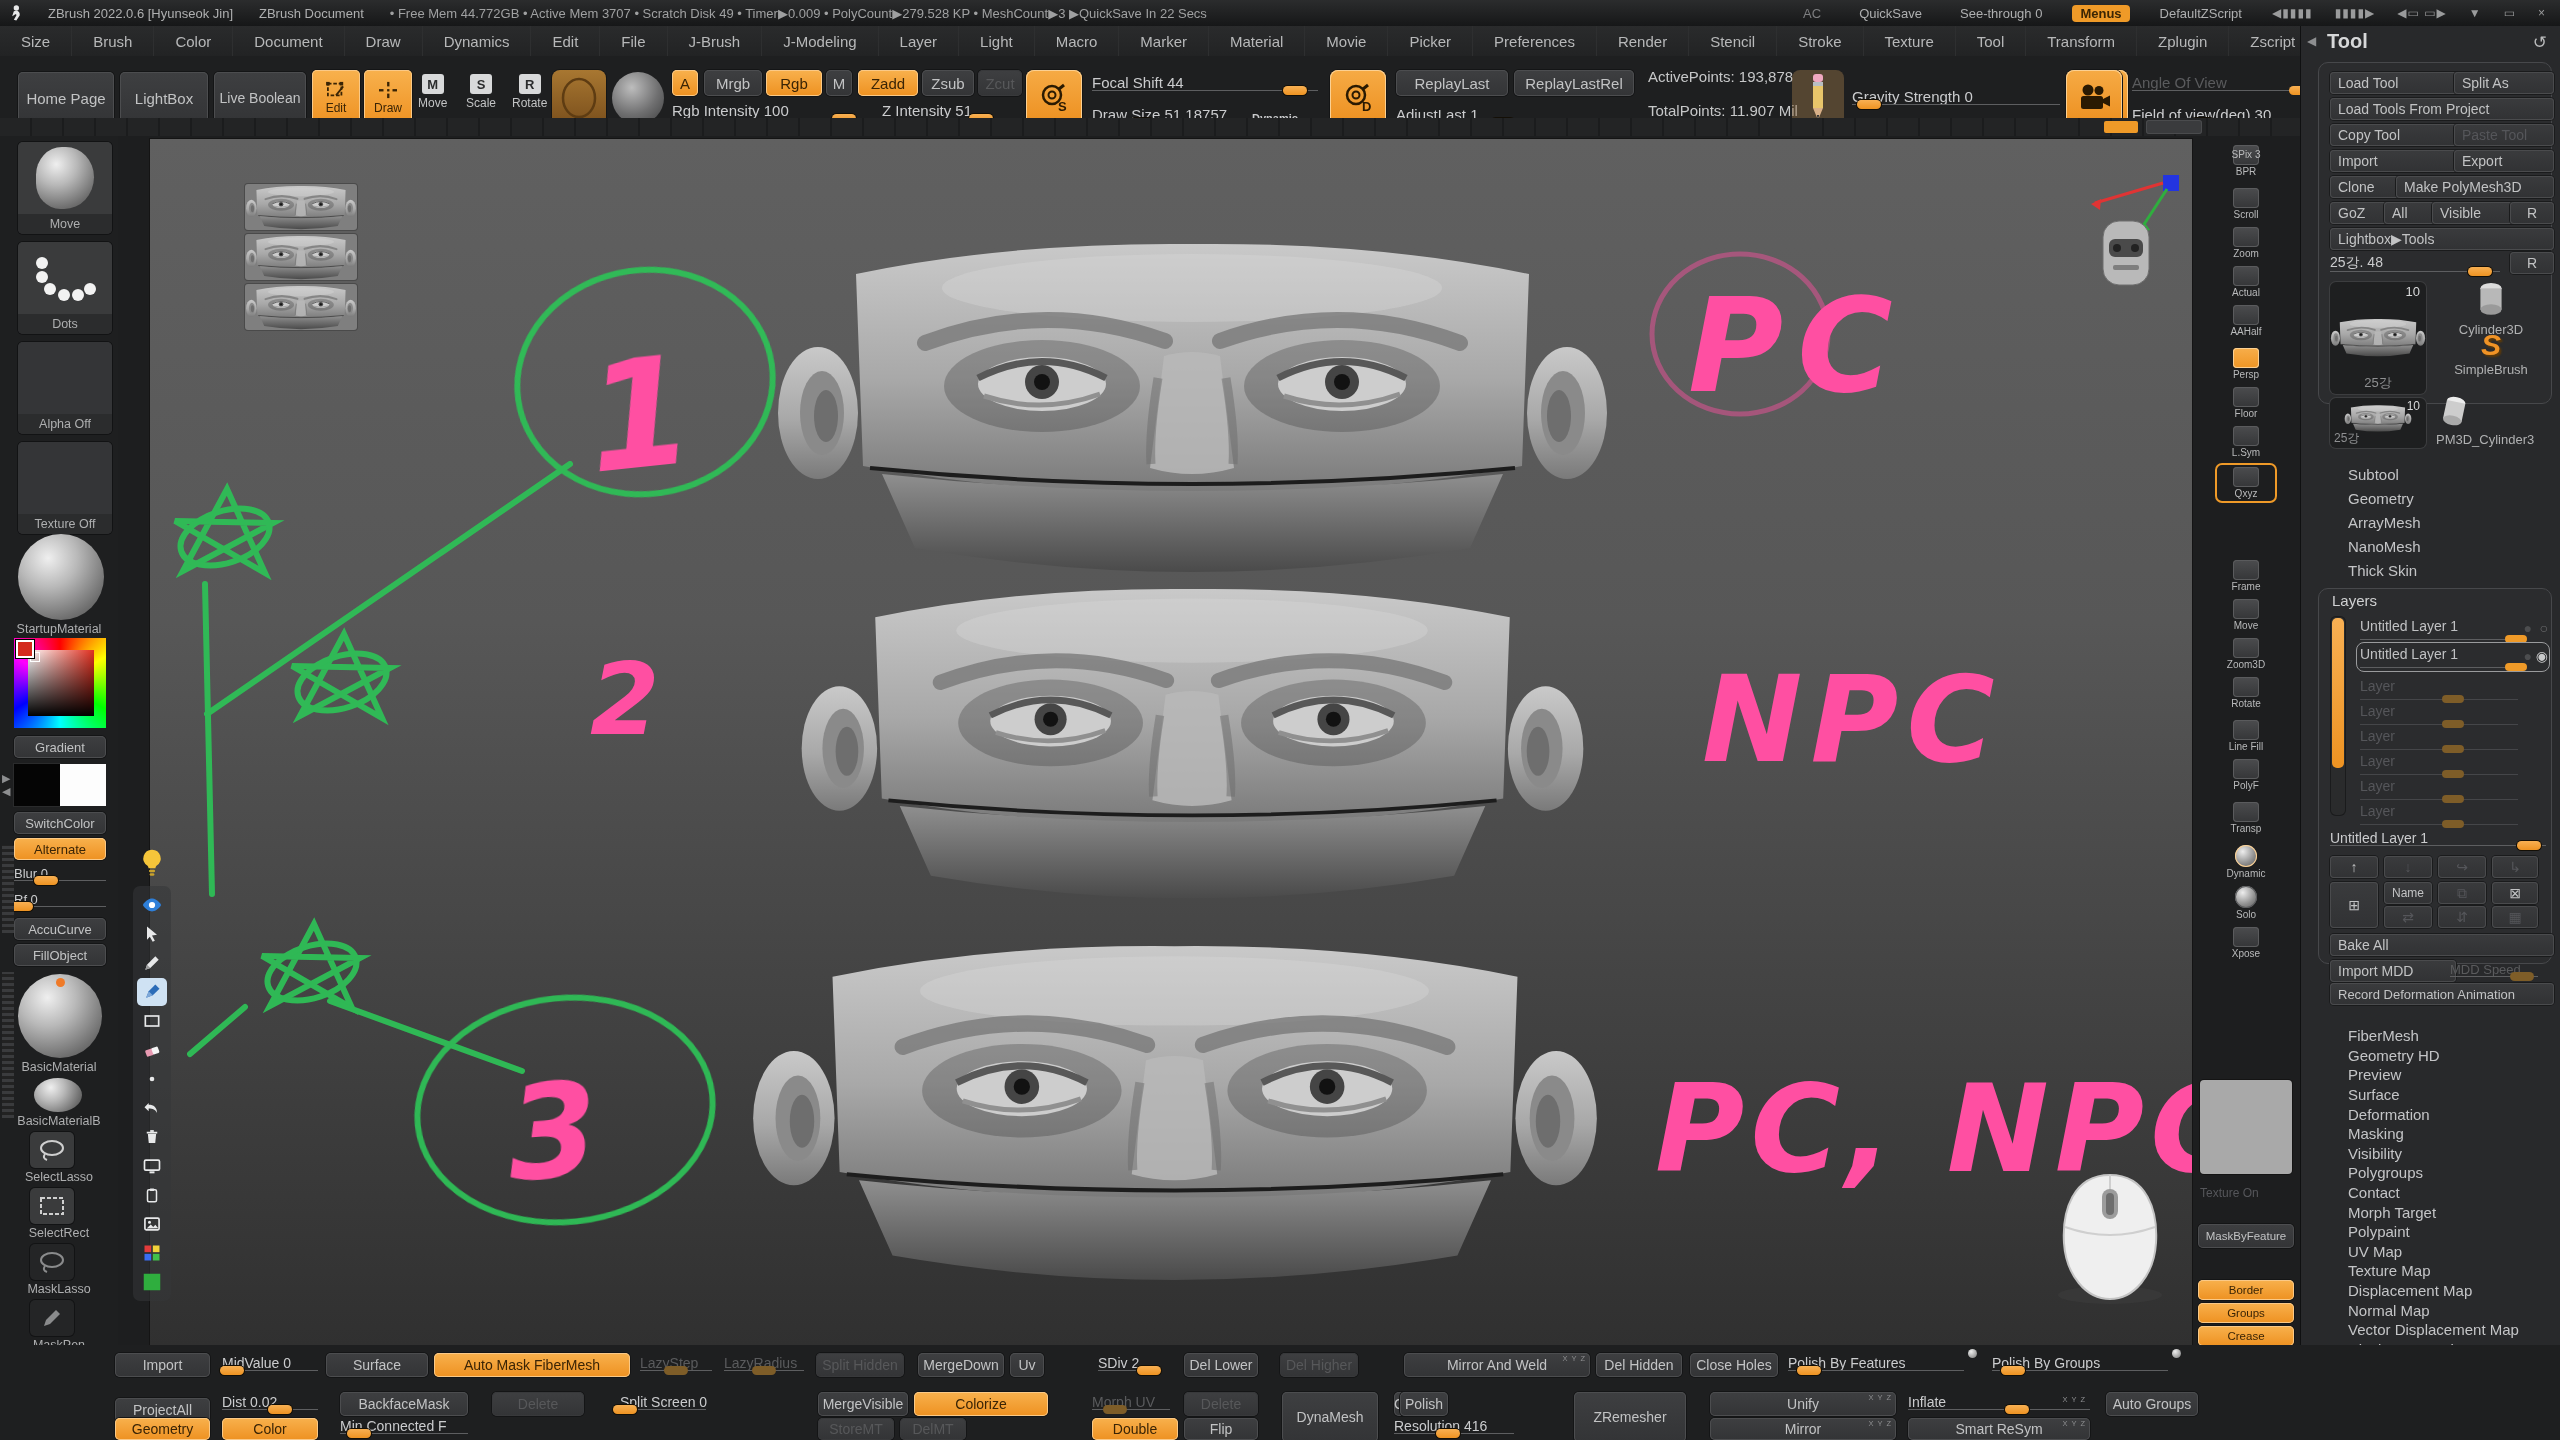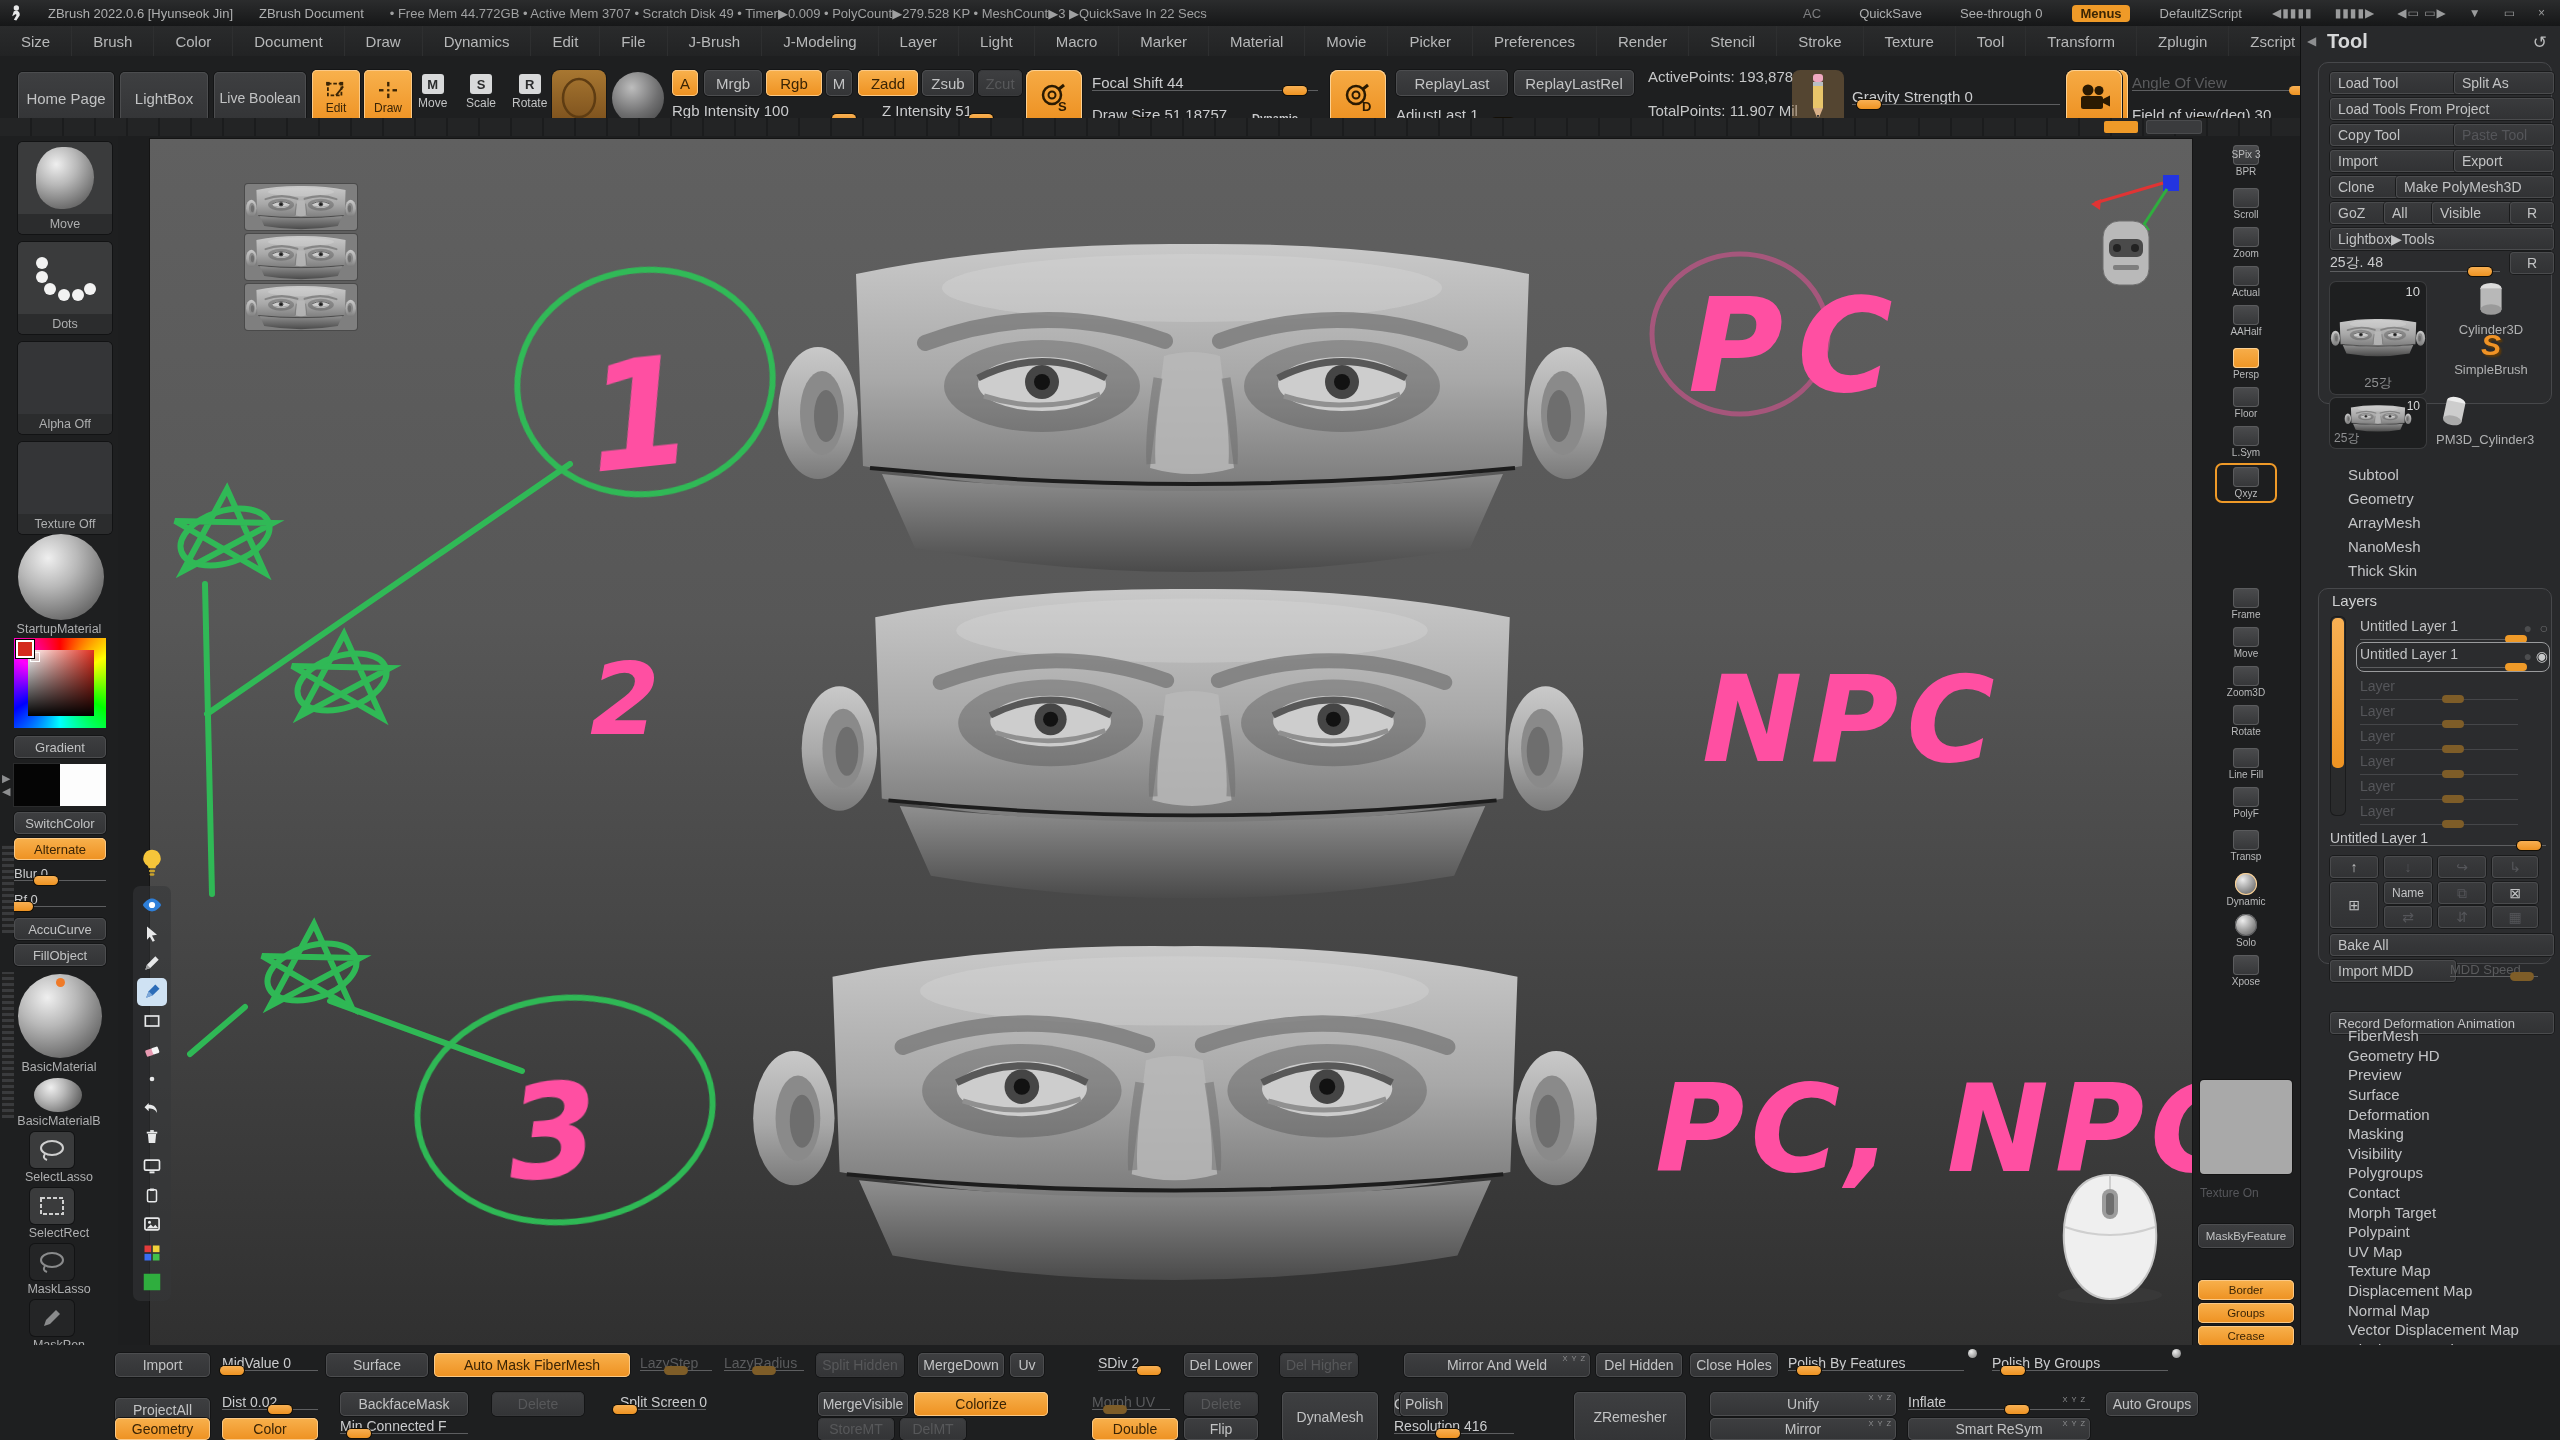--- a/index.html
+++ b/index.html
@@ -63,21 +63,21 @@
   #bulb{position:absolute;left:136px;top:846px;width:32px;height:34px}
   
   #rightshelf{position:absolute;left:2200px;top:145px;width:92px;display:flex;flex-direction:column;align-items:center}
   .rsb{width:58px;text-align:center;margin-bottom:7px}
   .rsb .ric{display:block;width:26px;height:20px;margin:0 auto 1px;border-radius:4px;
             background:linear-gradient(#4b4c4e,#353638);box-shadow:inset 0 0 0 1px #5a5b5d}
   .rsb span{display:block;font-size:10px;color:#b9babb}
   .rsb.on .ric{background:linear-gradient(#f7ae4b,#ee9524);box-shadow:inset 0 0 0 1px #fbd092}
   .rsb.sel{outline:2px solid #ef9a28;border-radius:5px;padding:2px 0}
   .rsb.sph .ric{border-radius:50%;width:22px;height:22px;background:radial-gradient(circle at 35% 30%,#ededed,#8a8a8a 60%,#555)}
-  .rsb.gap1{margin-top:4px}.rsb.gap2{margin-top:80px}
+  .rsb.gap1{margin-top:4px}.rsb.gap2{margin-top:52px}
   
   .rstack-btn{left:2198px;width:96px;height:20px;font-size:11.5px}
   
   #toolpanel{position:absolute;left:2300px;top:26px;width:260px;bottom:0;background:#28292b;border-left:1px solid #0f1011}
   #toolpanel h1{position:absolute;left:26px;top:4px;margin:0;font-size:20px;font-weight:bold;color:#d7d8d9}
   .grp{position:absolute;border:1px solid #47484b;border-radius:10px;background:#2b2c2e}
   .pbtn{position:absolute;display:flex;align-items:center;padding:0 8px;font-size:14px;color:#c2c3c4;height:22px;
         background:linear-gradient(#3a3b3d,#313234);border-radius:4px;box-shadow:inset 0 0 0 1px #4a4b4d,0 0 0 1px #1a1b1c;white-space:nowrap}
   .pbtn.dim{color:#55565a}
   .sec-list .sec-item{font-size:15px;color:#c4c5c7;height:24px;display:flex;align-items:center;padding-left:30px}
@@ -820,21 +820,21 @@
 <div class="gicon" style="left:2330px;top:882px;width:48px;height:46px">⊞</div>
 <div class="gicon" style="left:2384px;top:882px;width:48px;height:22px;font-size:12px">Name</div>
 <div class="gicon dim" style="left:2438px;top:882px;width:48px;height:22px">⧉</div>
 <div class="gicon" style="left:2492px;top:882px;width:46px;height:22px">⊠</div>
 <div class="gicon dim" style="left:2384px;top:906px;width:48px;height:22px">⇄</div>
 <div class="gicon dim" style="left:2438px;top:906px;width:48px;height:22px">⇵</div>
 <div class="gicon dim" style="left:2492px;top:906px;width:46px;height:22px">▦</div>
 <div class="pbtn" style="left:2330px;top:934px;width:208px">Bake All</div>
 <div class="pbtn" style="left:2330px;top:960px;width:110px">Import MDD</div>
 <div class="sld dim" style="left:2450px;top:962px;width:88px;font-size:13px;--p:82%"><span>MDD Speed</span><i class="tk"></i><b class="th"></b></div>
-<div class="pbtn" style="left:2330px;top:1012px;width:208px;font-size:13px">Record Deformation Animation</div>
+<div class="pbtn" style="left:2330px;top:983px;width:208px;font-size:13px">Record Deformation Animation</div>
 
 <div class="abs sec-list" style="left:2318px;top:1026px;width:242px">
 
 <div class="sec-item" style="height:19.6px">
         <span>FiberMesh</span>
       </div>
       <div class="sec-item" style="height:19.6px">
         <span>Geometry HD</span>
       </div>
       <div class="sec-item" style="height:19.6px">

